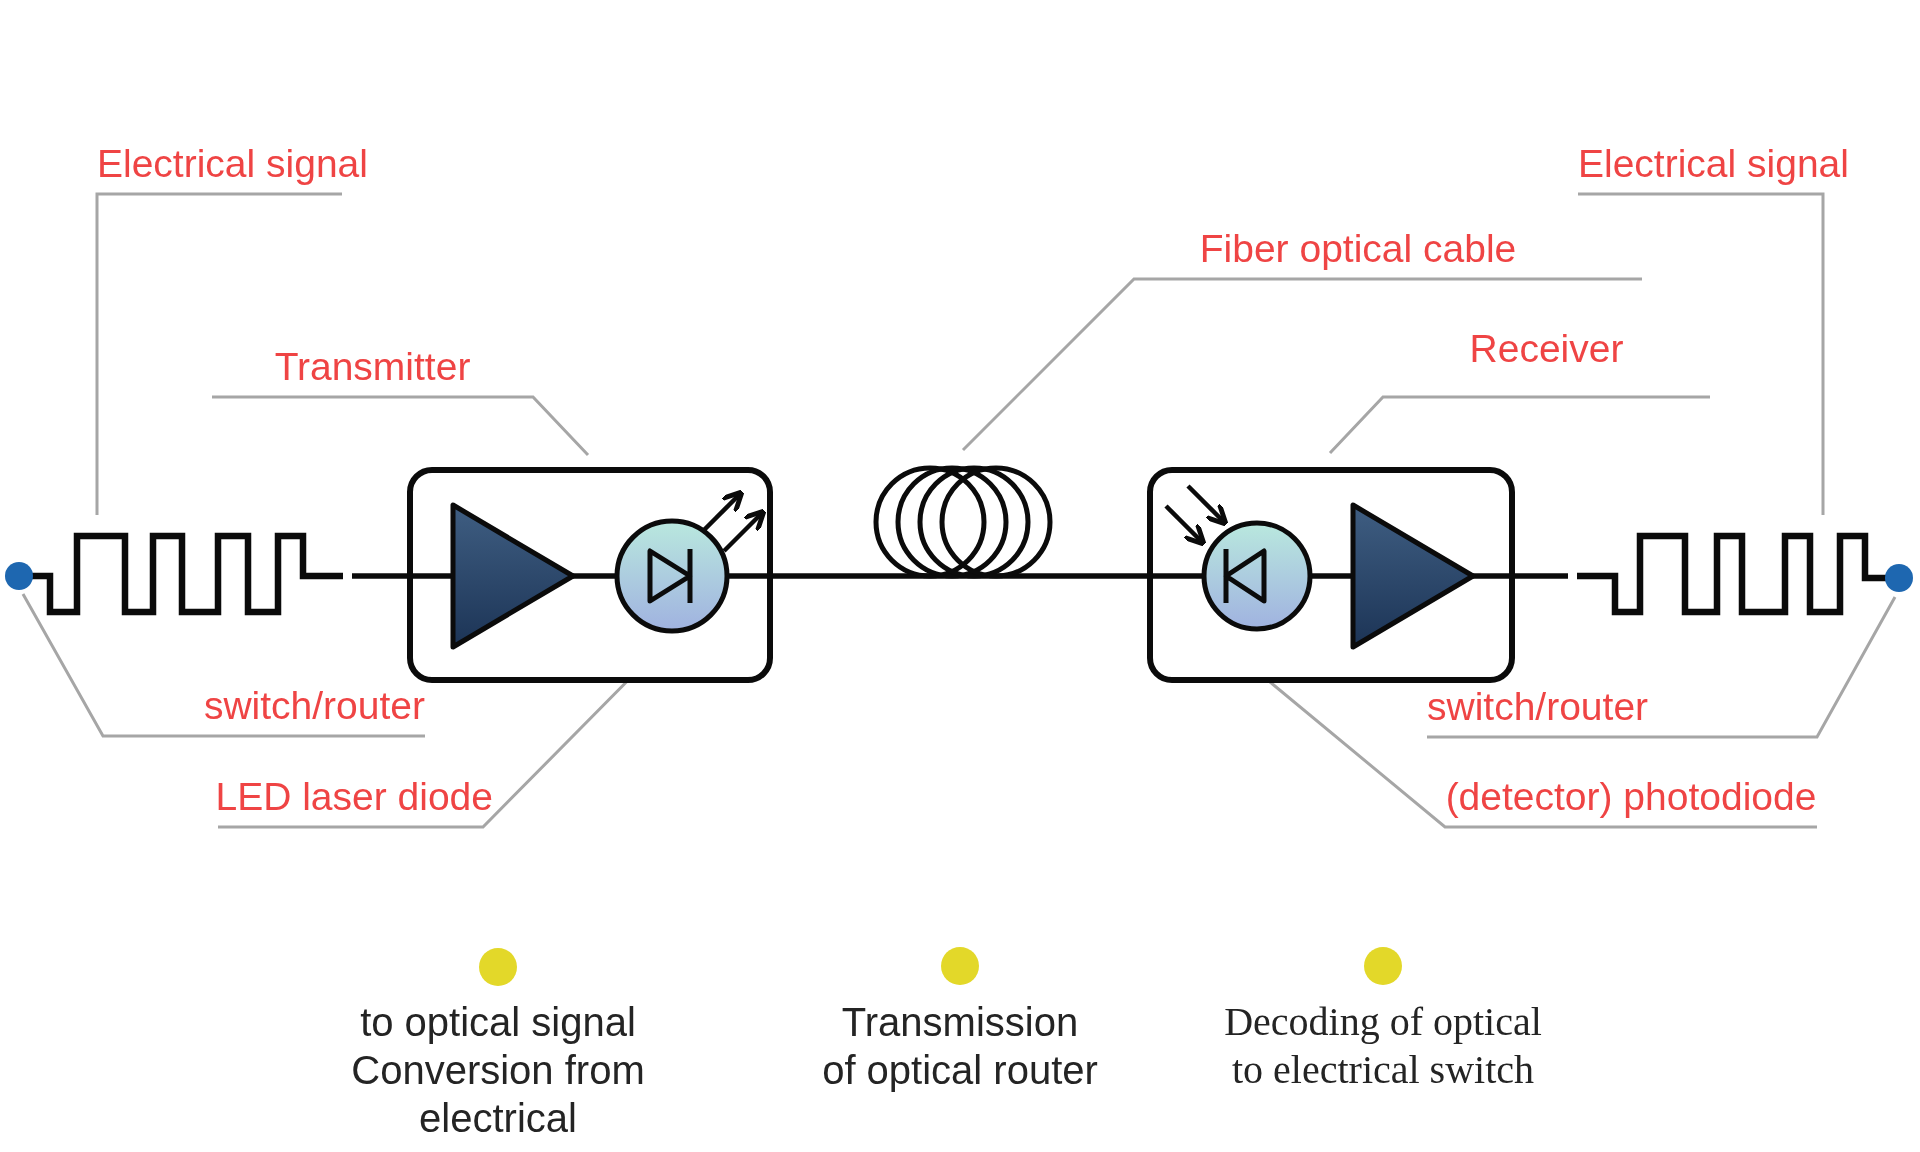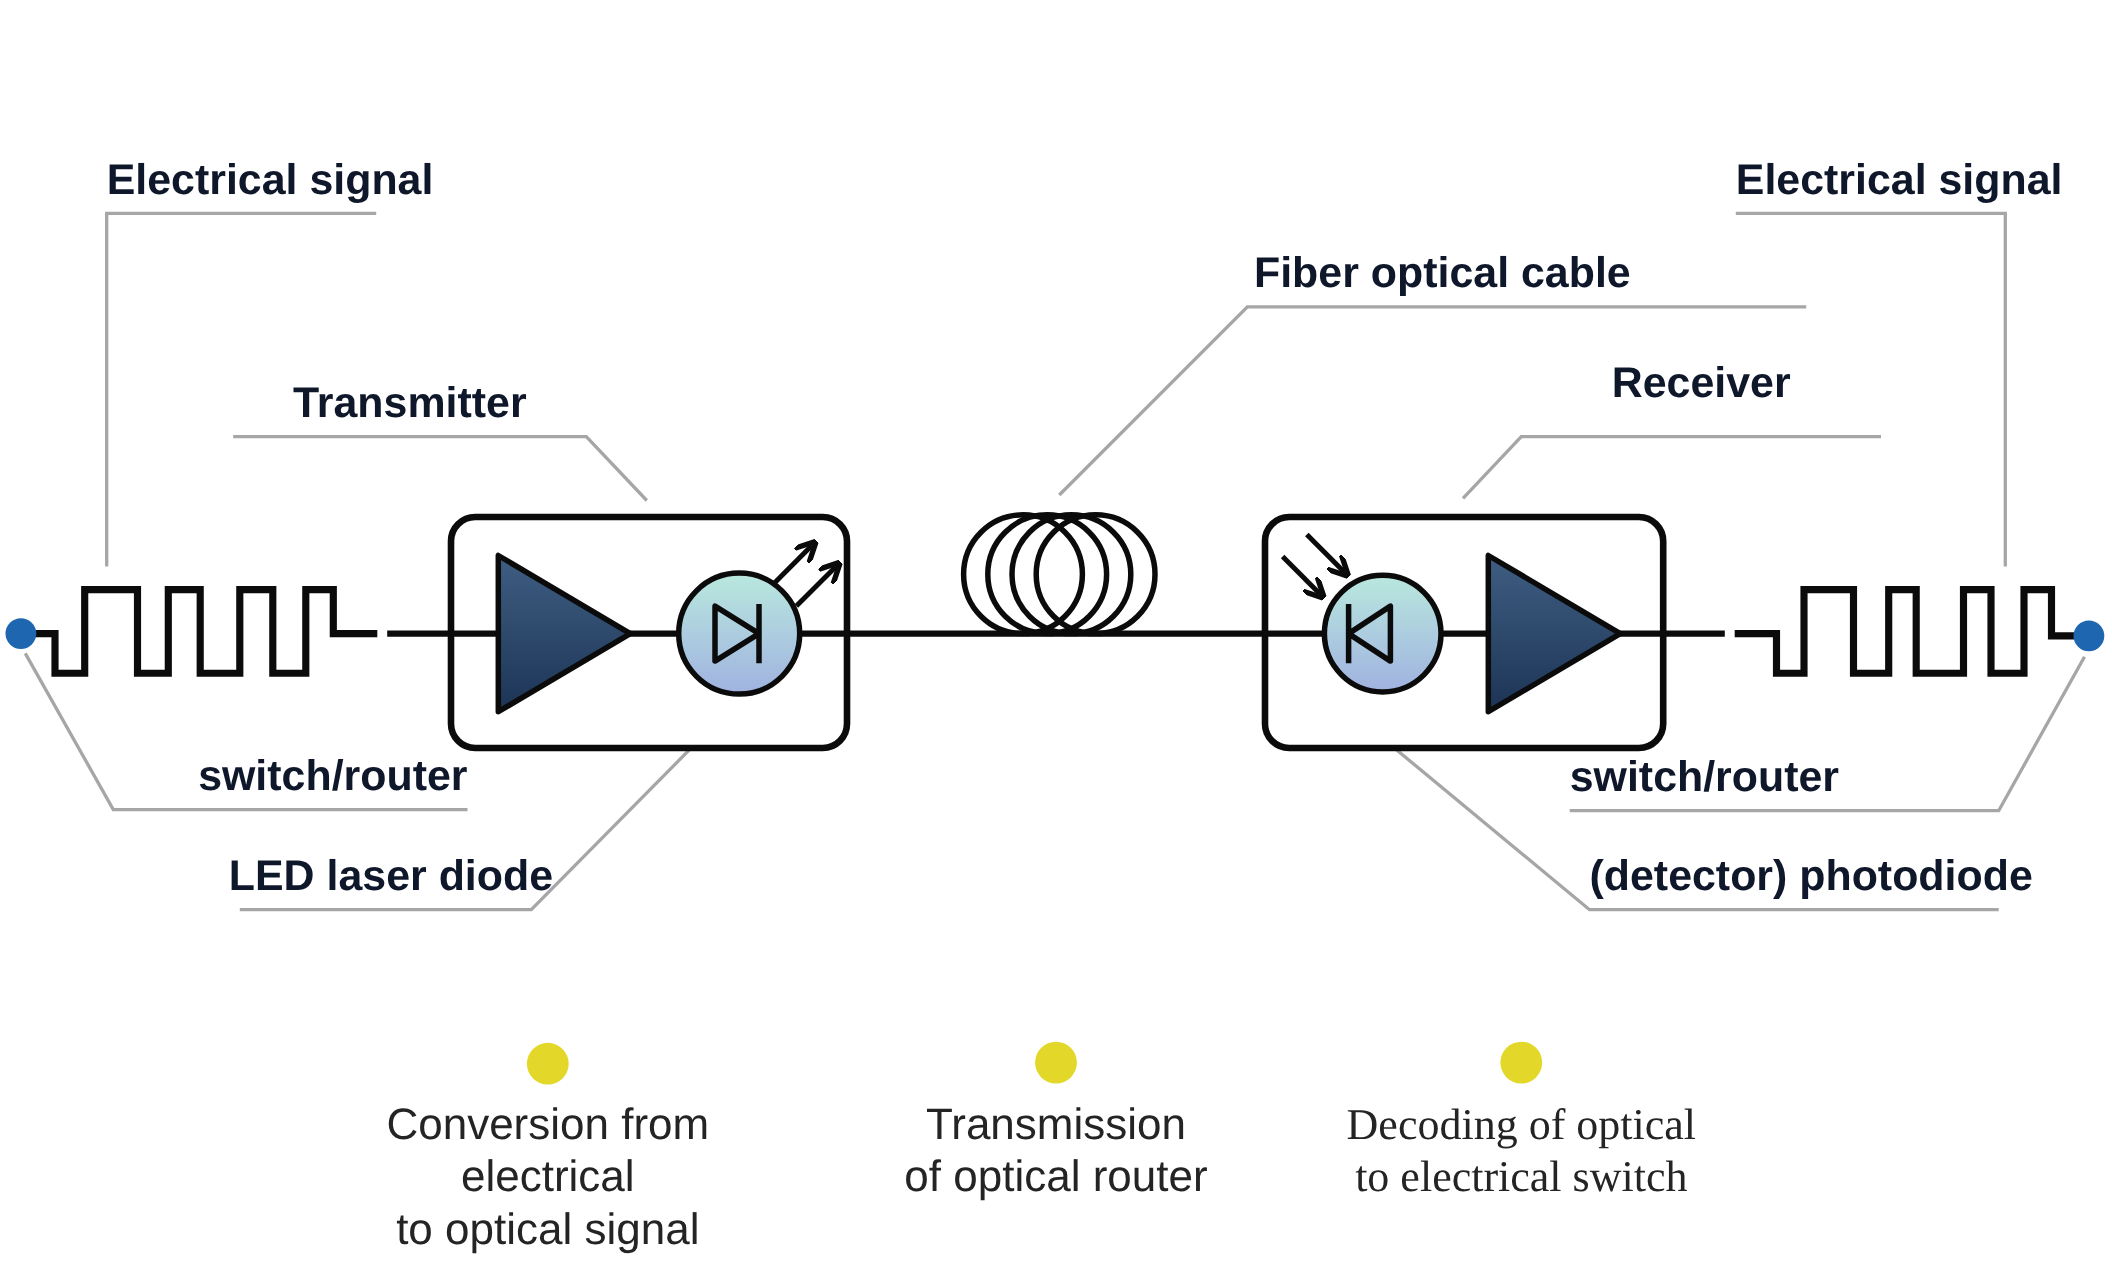--- a/index.html
+++ b/index.html
@@ -1,26 +1,26 @@
 <!DOCTYPE html>
 <html><head>
 <meta charset="utf-8">
 <style>
   html,body{margin:0;padding:0;background:#ffffff;}
   .stage{position:relative;width:1920px;height:1152px;background:#ffffff;overflow:hidden;
          font-family:"Liberation Sans", sans-serif;}
   svg.diagram{position:absolute;left:0;top:0;}
-  .lbl{position:absolute;height:44px;line-height:44px;font-size:39px;color:#0f172a;white-space:nowrap;font-weight:bold;}
+  .lbl{position:absolute;height:44px;line-height:44px;font-size:39px;color:#ef4444;white-space:nowrap;}
   .cap{position:absolute;width:420px;text-align:center;font-size:40px;line-height:48px;color:#242424;}
   
   .lbl-elec-left   {left:97px;  width:246px; top:142px; text-align:center;}
   .lbl-transmitter {left:212px; width:321px; top:345px; text-align:center;}
   .lbl-switch-left {left:103px; width:322px; top:684px; text-align:right;}
   .lbl-led         {left:208px; width:285px; top:775px; text-align:right;}
-  .lbl-fiber       {left:1140px;width:508px; top:227px; text-align:left;}
+  .lbl-fiber       {left:1104px;width:508px; top:227px; text-align:center;}
   .lbl-receiver    {left:1383px;width:327px; top:327px; text-align:center;}
   .lbl-switch-right{left:1427px;width:390px; top:685px; text-align:left;}
   .lbl-detector    {left:1445px;width:372px; top:775px; text-align:center;}
   .lbl-elec-right  {left:1578px;width:245px; top:142px; text-align:center;}
   .cap-1{left:288px; top:998px;}
   .cap-2{left:750px; top:998px;}
   .cap-3{left:1173px;top:998px;font-family:Liberation Serif, serif;}
 </style>
 </head>
 <body>
@@ -107,22 +107,22 @@
   <div class="lbl lbl-transmitter">Transmitter</div>
   <div class="lbl lbl-switch-left">switch/router</div>
   <div class="lbl lbl-led">LED laser diode</div>
   <div class="lbl lbl-fiber">Fiber optical cable</div>
   <div class="lbl lbl-receiver">Receiver</div>
   <div class="lbl lbl-switch-right">switch/router</div>
   <div class="lbl lbl-detector">(detector) photodiode</div>
   <div class="lbl lbl-elec-right">Electrical signal</div>
 
   <div class="cap cap-1">
+    <div>to optical signal</div>
     <div>Conversion from electrical</div>
-    <div>to optical signal</div>
   </div>
   <div class="cap cap-2">
     <div>Transmission</div>
     <div>of optical router</div>
   </div>
   <div class="cap cap-3">
     <div>Decoding of optical</div>
     <div>to electrical switch</div>
   </div>
 

